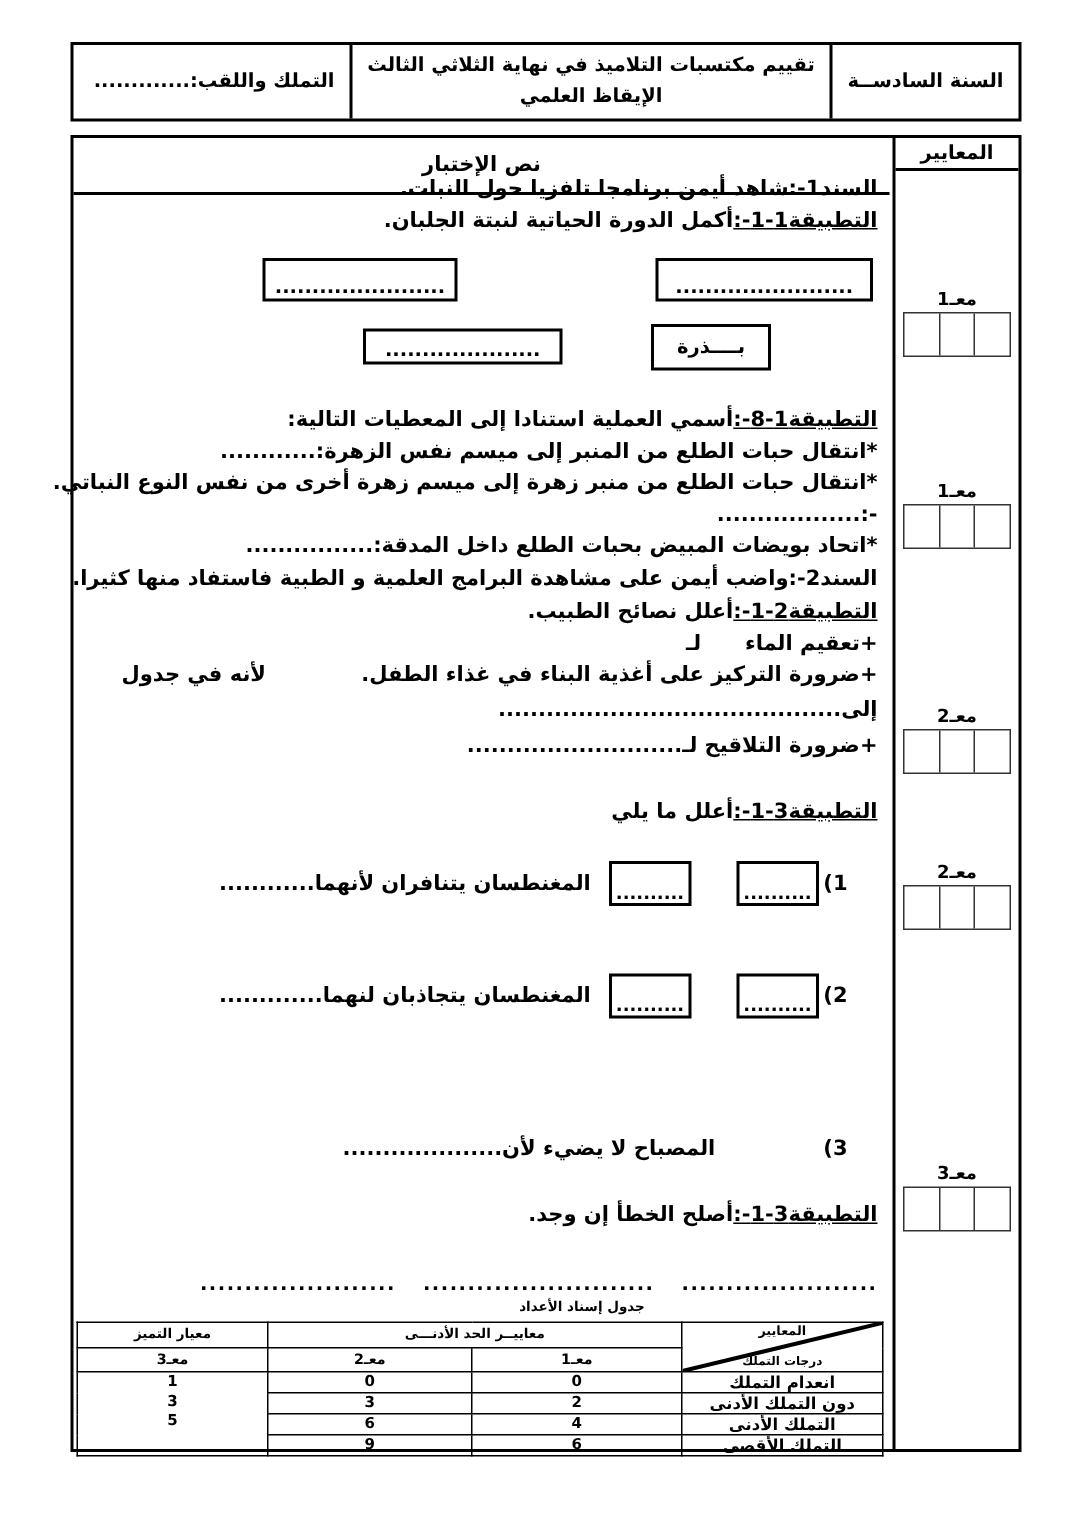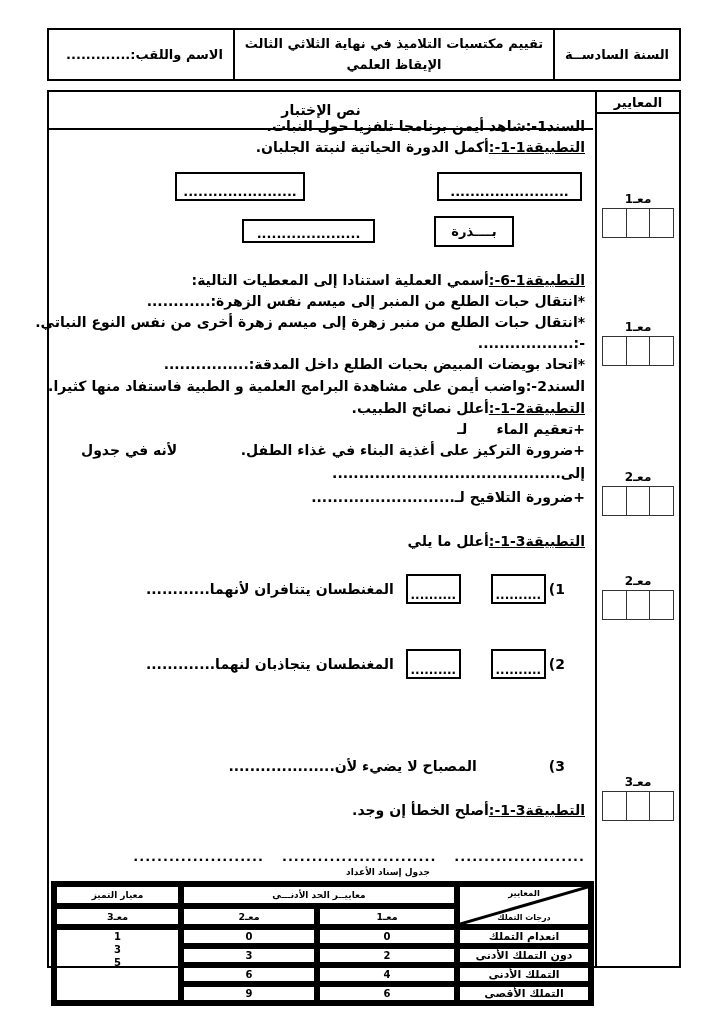--- a/index.html
+++ b/index.html
@@ -49,21 +49,21 @@
   .ibox.b1{margin-right:3px;}
   .ibox.b2{margin-right:30px;}
   .itext{font-size:14px;white-space:nowrap;margin-right:12px;}
   .itext.lone{margin-right:72px;}
 
   .adots{position:absolute;right:8px;top:733px;display:flex;gap:18px;font-size:13px;letter-spacing:1px;}
   .gtitle{position:absolute;top:751px;right:130px;width:150px;text-align:center;font-size:9px;}
 
   .gtable{position:absolute;top:765px;left:0;width:537px;border-collapse:collapse;
           direction:rtl;table-layout:fixed;font-size:10px;}
-  .gtable td{border:6px solid #000000;text-align:center;padding:0;overflow:hidden;height:13px;}
+  .gtable td{border:1px solid #000000;text-align:center;padding:0;overflow:hidden;height:13px;}
   .gtable .hr1 td{height:16px;font-size:9px;}
   .gtable .hr2 td{height:15px;font-size:9.5px;}
   .gtable td.rowlab{font-size:11px;}
   .diagcell{position:relative;}
   .diagcell svg{position:absolute;inset:0;width:100%;height:100%;}
   .diag-top{position:absolute;top:0;left:0;right:0;text-align:center;font-size:8.5px;line-height:13px;}
   .diag-bottom{position:absolute;bottom:0;left:0;right:0;text-align:center;font-size:8px;line-height:12px;}
   .exccell{vertical-align:top;}
   .exccell div{line-height:13px;font-size:10px;}
 </style>
@@ -71,21 +71,21 @@
 <body>
 
 <div class="page">
 
   <div class="hdr-table">
     <div class="h-year">السنة السادســة</div>
     <div class="h-title">
       <div>تقييم مكتسبات التلاميذ في نهاية الثلاثي الثالث</div>
       <div>الإيقاظ العلمي</div>
     </div>
-    <div class="h-name">الاسم واللقب:.............</div>
+    <div class="h-name">التملك واللقب:.............</div>
   </div>
 
   <div class="main-table">
 
     <div class="crit-col">
       <div class="crit-head">المعايير</div>
 
       <div class="marker" style="top:100px">
         <div class="mlabel">معـ1</div>
         <div class="mcells">
@@ -134,21 +134,21 @@
 
       <div class="tline" style="top:2px">السند1-:شاهد أيمن برنامجا تلفزيا حول النبات.</div>
 
       <div class="tline" style="top:23px"><span class="u">التطبيقة1-1-:</span><span>أكمل الدورة الحياتية لنبتة الجلبان.</span></div>
 
       <div class="dbox" style="top:56px;right:11px;width:145px;height:29px">........................</div>
       <div class="dbox" style="top:56px;right:288px;width:130px;height:29px">.......................</div>
       <div class="dbox seed" style="top:100px;right:79px;width:80px;height:31px">بــــذرة</div>
       <div class="dbox" style="top:103px;right:218px;width:133px;height:24px">.....................</div>
 
-      <div class="tline" style="top:156px"><span class="u">التطبيقة1-6-:</span><span>أسمي العملية استنادا إلى المعطيات التالية:</span></div>
+      <div class="tline" style="top:156px"><span class="u">التطبيقة1-8-:</span><span>أسمي العملية استنادا إلى المعطيات التالية:</span></div>
 
       <div class="tline" style="top:198px">*انتقال حبات الطلع من منبر زهرة إلى ميسم زهرة أخرى من نفس النوع النباتي.</div>
       <div class="tline" style="top:177px">*انتقال حبات الطلع من المنبر إلى ميسم نفس الزهرة:............</div>
       <div class="tline" style="top:219px">-:..................</div>
       <div class="tline" style="top:240px">*اتحاد بويضات المبيض بحبات الطلع داخل المدقة:................</div>
 
       <div class="tline" style="top:262px">السند2-:واضب أيمن على مشاهدة البرامج العلمية و الطبية فاستفاد منها كثيرا.</div>
       <div class="tline" style="top:284px"><span class="u">التطبيقة2-1-:</span><span>أعلل نصائح الطبيب.</span></div>
 
       <div class="tline" style="top:305px">+تعقيم الماء &nbsp;&nbsp;&nbsp;&nbsp; لـ</div>

